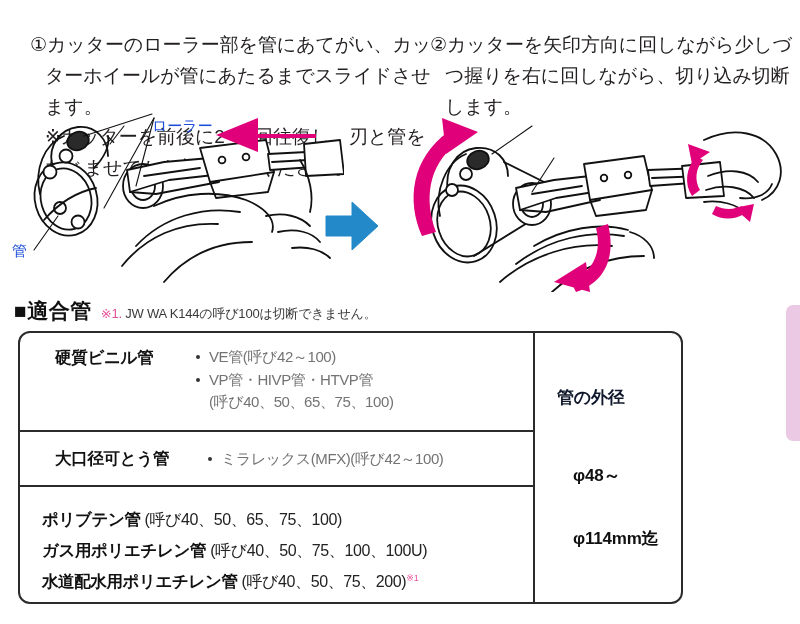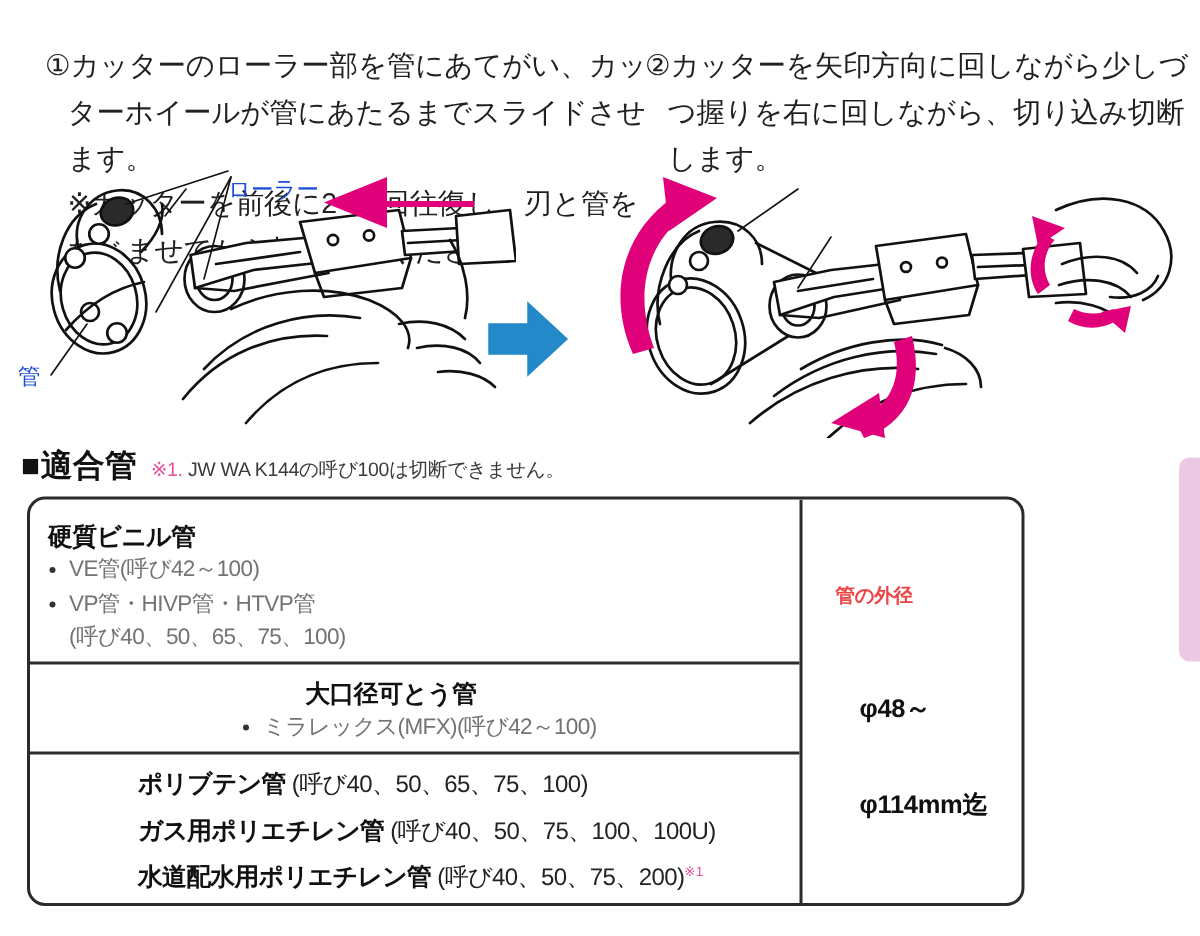--- a/index.html
+++ b/index.html
@@ -111,28 +111,27 @@
     border-left: 2px solid #2b2b2b;
     box-sizing: border-box;
     display: flex;
     flex-direction: column;
     justify-content: center;
     padding-left: 22px;
   }
 
   .trow {
     box-sizing: border-box;
-    padding: 9px 6px 9px 12px;
-    display: flex;
-    flex-direction: column;
+    padding: 9px 6px 9px 35px;
+    display: flex;
   }
   .trow.divided { border-bottom: 2px solid #2b2b2b; }
   #trow-rigid   { height: 110px; align-items: flex-start; padding-top: 13px; }
   #trow-flex    { height: 60px;  align-items: center; }
-  #trow-poly    { height: 129px; align-items: center; padding-left: 22px; }
+  #trow-poly    { height: 129px; align-items: flex-end; padding-left: 22px; }
 
   .row-head {
     font-size: 16.5px;
     font-weight: bold;
     color: #111111;
     white-space: nowrap;
     letter-spacing: -0.3px;
     flex: none;
   }
   #trow-rigid .row-head { padding-top: 1px; width: 140px; }
@@ -182,23 +181,23 @@
   }
   .poly-line .sz { color: #222222; }
   .poly-line sup.mark {
     color: #e5509b;
     font-size: 9px;
     vertical-align: super;
     letter-spacing: 0;
   }
 
   #side-title {
-    font-size: 13px;
+    font-size: 17px;
     font-weight: bold;
-    color: #ef4444;
+    color: #0f172a;
     margin-bottom: 14px;
     letter-spacing: -0.2px;
   }
   #side-val-1, #side-val-2 {
     font-size: 17px;
     font-weight: bold;
     color: #111111;
     padding-left: 16px;
     letter-spacing: -0.2px;
     line-height: 1.26;

